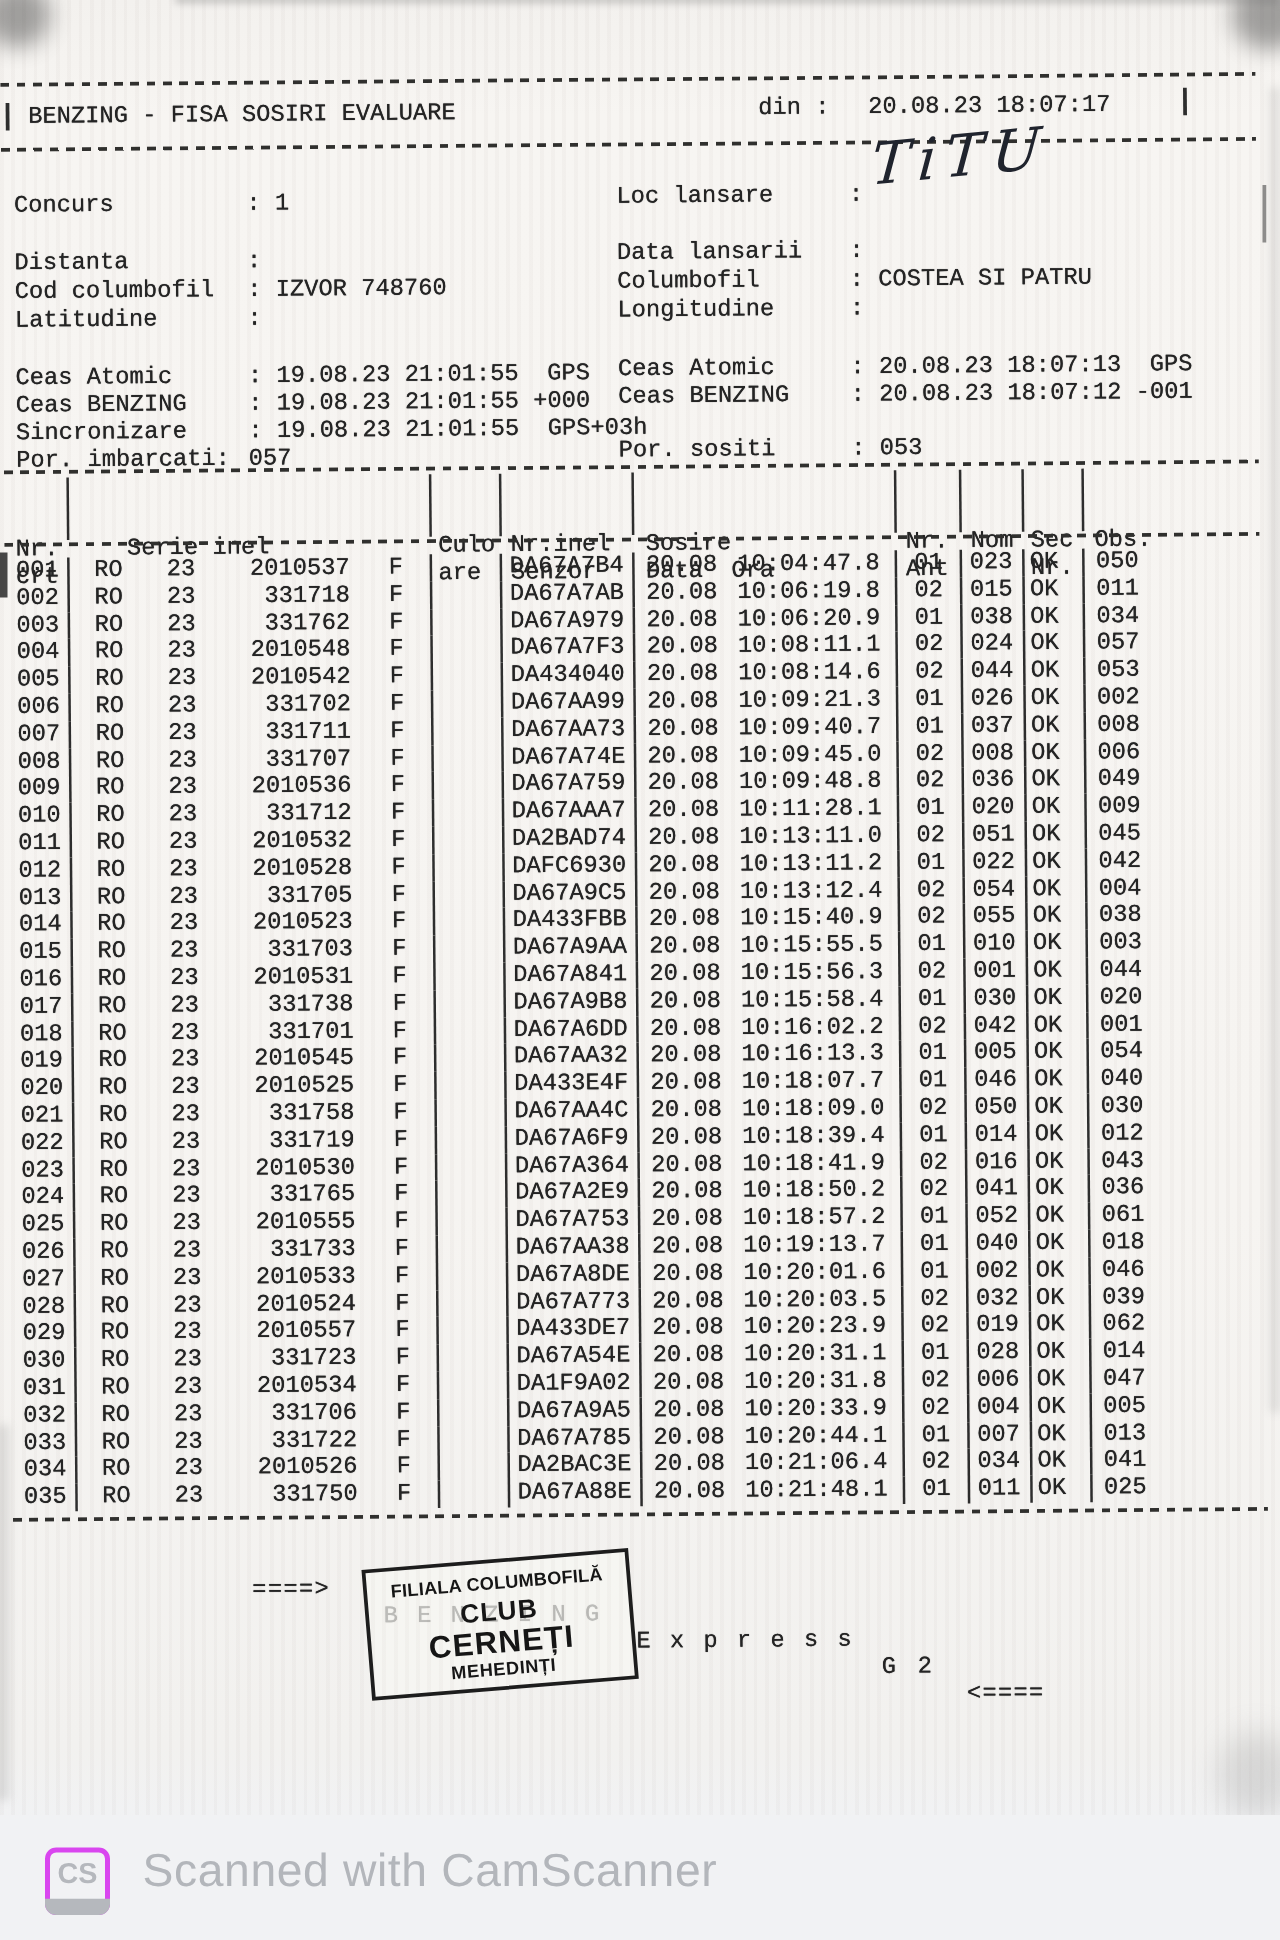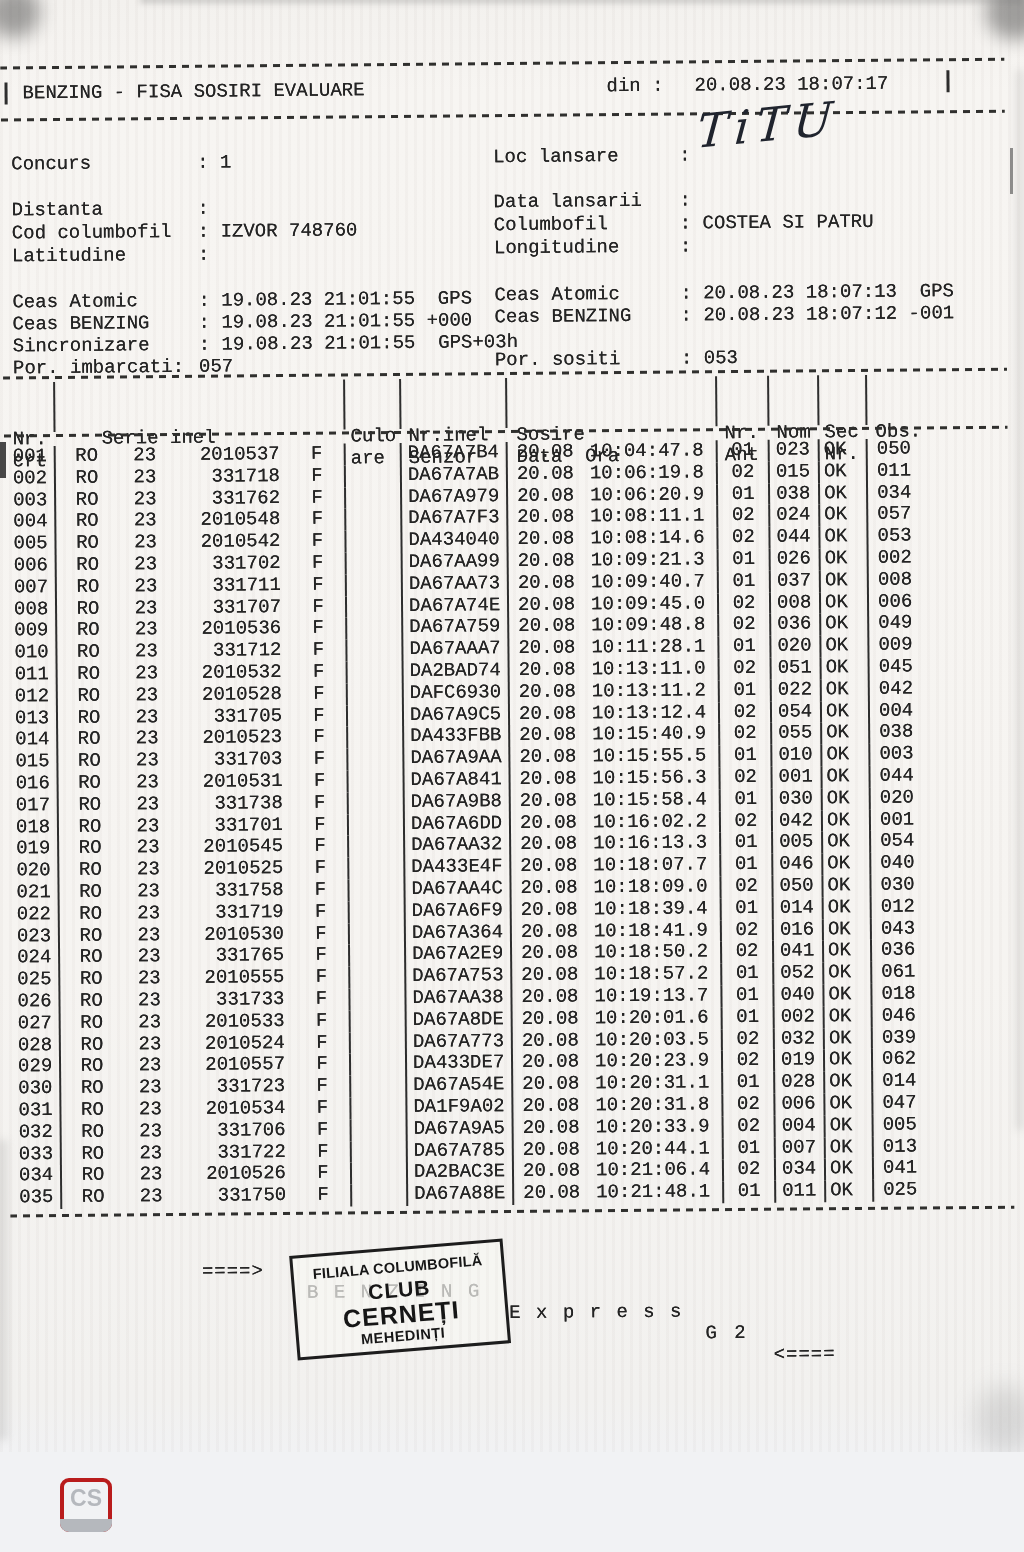--- a/index.html
+++ b/index.html
@@ -84,22 +84,22 @@
   .stamp .s3{font-size:25px;font-weight:bold;line-height:27px;letter-spacing:1px;}
   .stamp .s4{font-size:14.5px;font-weight:bold;line-height:17px;letter-spacing:.5px;}
 
   
   .footer-line{position:absolute;top:1236px;left:0;width:1024px;height:24px;}
   .footer-line span{position:absolute;letter-spacing:1px;}
 
   
   .wm{position:absolute;left:0;top:1452px;width:1024px;height:100px;background:#f1f2f4;
       font-family:"Liberation Sans","DejaVu Sans",sans-serif;}
-  .cs-logo{position:absolute;left:60px;top:26px;width:44px;height:46px;
-    border:4px solid #b91c1c;border-radius:9px;background:transparent;text-decoration:underline;}
+  .cs-logo{position:absolute;left:36px;top:26px;width:44px;height:46px;
+    border:4px solid #d946ef;border-radius:9px;background:transparent;text-decoration:underline;}
   .cs-letters{position:absolute;left:0;right:0;top:3px;text-align:center;
     font-size:23px;font-weight:bold;color:#b5b8bd;letter-spacing:0;}
   .cs-bar{position:absolute;left:-4px;right:-4px;bottom:-4px;height:13px;
     background:#b5b8bd;border-radius:0 0 9px 9px;}
   .wm-text{position:absolute;left:114px;top:24px;font-size:37px;color:#b3b6bb;letter-spacing:.5px;}
 </style>
 </head>
 <body>
 
 <div class="doc">
@@ -221,13 +221,14 @@
 <div class="smudge" style="left:1016px;top:70px;width:8px;height:1060px;background:#8a8a8a;filter:blur(4px);opacity:.22"></div>
 <div class="smudge" style="left:1010px;top:148px;width:3px;height:46px;background:#4a4a4a;opacity:.6;filter:blur(.6px)"></div>
 <div class="smudge" style="left:-2px;top:1140px;width:9px;height:300px;background:#8a8a8a;filter:blur(4px);opacity:.25"></div>
 <div class="smudge" style="left:975px;top:1385px;width:60px;height:70px;background:#9a9a9a;border-radius:50%;filter:blur(12px);opacity:.3"></div>
 
 <div class="wm">
   <div class="cs-logo">
     <div class="cs-letters">CS</div>
     <div class="cs-bar"></div>
   </div>
+  <div class="wm-text">Scanned with CamScanner</div>
 </div>
 
 </body></html>

